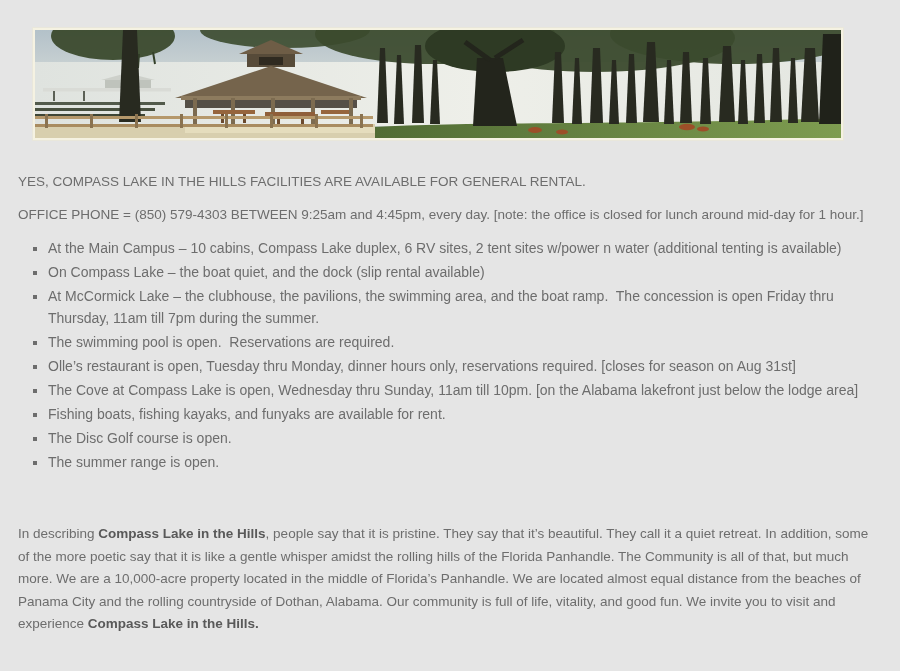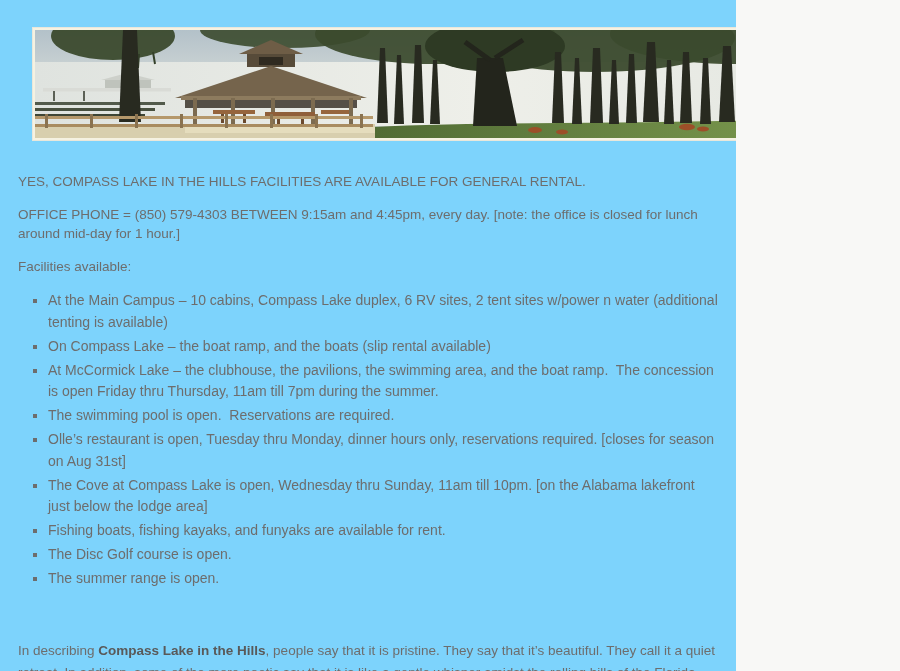--- a/index.html
+++ b/index.html
@@ -3,25 +3,25 @@
 <meta charset="utf-8">
 <style>
   html,body{margin:0;padding:0;}
   body{
     background:#f8f8f6;
     font-family:"Liberation Sans","DejaVu Sans",sans-serif;
     color:#6d6d6d;
     -webkit-font-smoothing:antialiased;
   }
   .page{
-    width:736px;height:671px;
+    width:900px;height:671px;
     box-sizing:border-box;
     padding:28px 18px 0 18px;
     overflow:hidden;
-    background:#7dd3fc;
+    background:#e5e5e5;
   }
   .banner{
     margin-left:15px;
     width:806px;height:108px;
     border:2px solid #f5f2e2;
     box-shadow:0 0 0 1px #e9e7db;
     background:#cfd6d6;
   }
   .banner svg{display:block;width:100%;height:100%;}
   .para{
@@ -175,27 +175,26 @@
         <ellipse cx="500" cy="100" rx="7" ry="3"></ellipse>
         <ellipse cx="527" cy="102" rx="6" ry="2.6"></ellipse>
         <ellipse cx="652" cy="97" rx="8" ry="3.2"></ellipse>
         <ellipse cx="668" cy="99" rx="6" ry="2.6"></ellipse>
       </g>
     </svg>
   </div>
 
   <p class="para first">YES, COMPASS LAKE IN THE HILLS FACILITIES ARE AVAILABLE FOR GENERAL RENTAL.</p>
 
-  <p class="para"><span>OFFICE PHONE = (850) 579-4303 BETWEEN 9:15am and 4:45pm, every day. </span><span class="i">[note: the office is closed for lunch around mid-day for 1 hour.]</span></p>
-
-  <p class="para">Facilities available:</p>
+  <p class="para"><span>OFFICE PHONE = (850) 579-4303 BETWEEN 9:25am and 4:45pm, every day. </span><span class="i">[note: the office is closed for lunch around mid-day for 1 hour.]</span></p>
+
 
   <ul class="facilities">
       <li><span>At the Main Campus – 10 cabins, Compass Lake duplex, 6 RV sites, 2 tent sites w/power n water (additional tenting is available)</span></li>
-      <li><span>On Compass Lake – the boat ramp, and the boats (slip rental available)</span></li>
+      <li><span>On Compass Lake – the boat quiet, and the dock (slip rental available)</span></li>
       <li><span>At McCormick Lake – the clubhouse, the pavilions, the swimming area, and the boat ramp.  The concession is open Friday thru Thursday, 11am till 7pm during the summer.</span></li>
       <li><span>The swimming pool is open.  Reservations are required.</span></li>
       <li><span>Olle’s restaurant is open, Tuesday thru Monday, dinner hours only, reservations required. </span><span class="i">[closes for season on Aug 31st]</span></li>
       <li><span>The Cove at Compass Lake is open, Wednesday thru Sunday, 11am till 10pm. </span><span class="i">[on the Alabama lakefront just below the lodge area]</span></li>
       <li><span>Fishing boats, fishing kayaks, and funyaks are available for rent.</span></li>
       <li><span>The Disc Golf course is open.</span></li>
       <li><span>The summer range is open.</span></li>
     </ul>
 
   <p class="description"><span>In describing </span><span class="b">Compass Lake in the Hills</span><span>, people say that it is pristine. They say that it’s beautiful. They call it a quiet retreat. In addition, some of the more poetic say that it is like a gentle whisper amidst the rolling hills of the Florida Panhandle. The Community is all of that, but much more. We are a 10,000-acre property located in the middle of Florida’s Panhandle. We are located almost equal distance from the beaches of Panama City and the rolling countryside of Dothan, Alabama. Our community is full of life, vitality, and good fun. We invite you to visit and experience </span><span class="b">Compass Lake in the Hills.</span></p>

